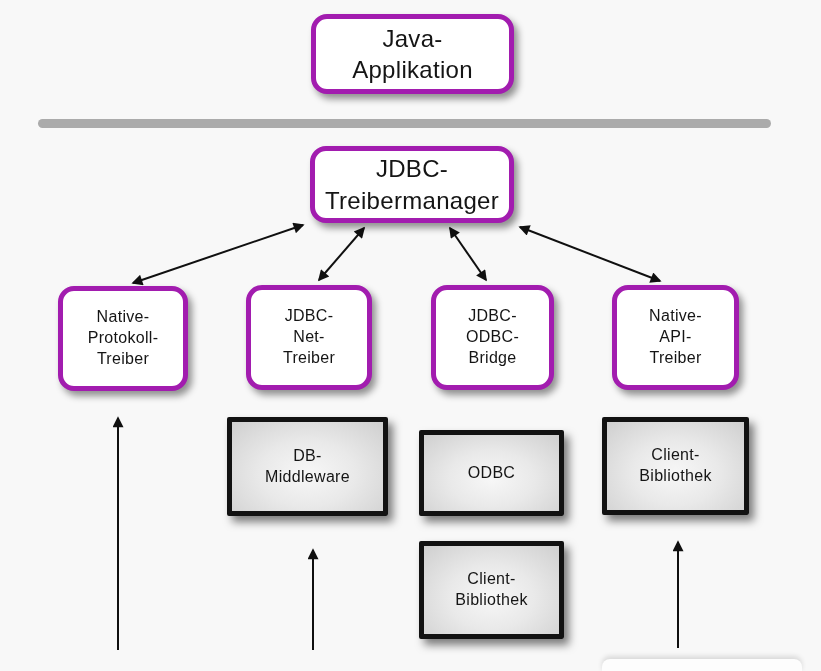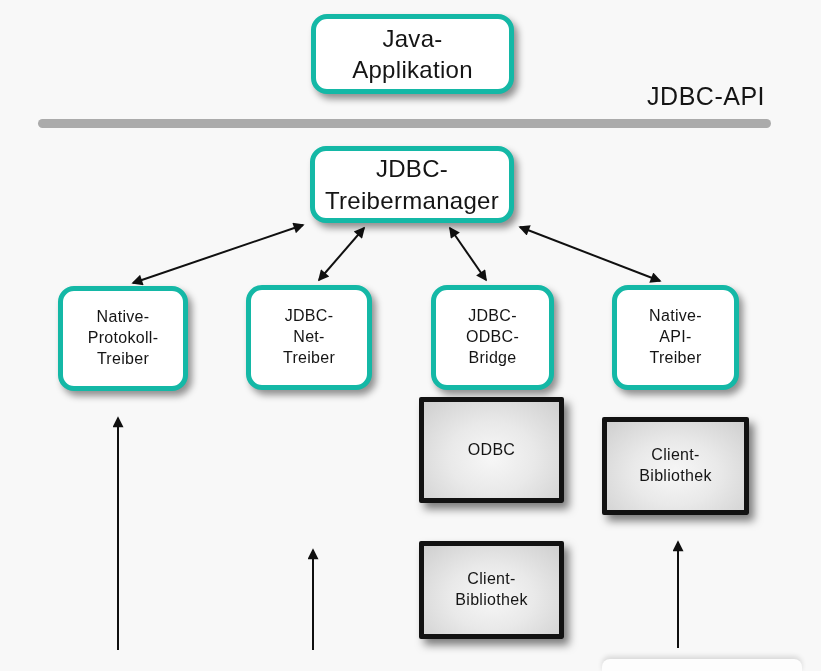--- a/index.html
+++ b/index.html
@@ -29,21 +29,21 @@
     text-align: center;
     font-size: 16px;
     line-height: 1.3;
     letter-spacing: 0.3px;
   }
   .box .lbl {
     white-space: pre-line;
   }
   .rounded {
     background: #ffffff;
-    border: 5px solid #14b8a6;
+    border: 5px solid #a21caf;
     border-radius: 16px;
     box-shadow: 4px 5px 7px rgba(0,0,0,0.42);
   }
   .grad {
     background: radial-gradient(ellipse at 50% 58%, #f7f7f7 0%, #e9e9e9 45%, #cfcfcf 100%);
     border: 5px solid #121212;
     border-radius: 2px;
     box-shadow: 5px 6px 8px rgba(0,0,0,0.5);
   }
   .api-label {
@@ -87,21 +87,21 @@
   }
 
   
   #java-app   { left: 311px; top: 14px;  width: 203px; height: 80px;  font-size: 24px; }
   #manager    { left: 310px; top: 146px; width: 204px; height: 77px;  font-size: 24px; }
   #driver1    { left: 58px;  top: 286px; width: 130px; height: 105px; }
   #driver2    { left: 246px; top: 285px; width: 126px; height: 105px; }
   #driver3    { left: 431px; top: 285px; width: 123px; height: 105px; }
   #driver4    { left: 612px; top: 285px; width: 127px; height: 105px; }
   #middleware { left: 227px; top: 417px; width: 161px; height: 99px; }
-  #odbc       { left: 419px; top: 397px; width: 145px; height: 106px; }
+  #odbc       { left: 419px; top: 430px; width: 145px; height: 86px; }
   #clientlib-r{ left: 602px; top: 417px; width: 147px; height: 98px; }
   #clientlib-b{ left: 419px; top: 541px; width: 145px; height: 98px; }
 </style>
 </head>
 <body>
 
 <div class="stage">
 
   <svg class="arrows" viewBox="0 0 821 671">
     <defs>
@@ -125,21 +125,20 @@
       <line x1="118" y1="650" x2="118" y2="418" marker-end="url(#ah)"></line>
     </g>
     <g>
       <line x1="313" y1="650" x2="313" y2="550" marker-end="url(#ah)"></line>
     </g>
     <g>
       <line x1="678" y1="648" x2="678" y2="542" marker-end="url(#ah)"></line>
     </g>
   </svg>
 
-  <div class="api-label">JDBC-API</div>
   <div class="divider"></div>
 
   <div id="java-app" class="box rounded">
     <span class="lbl">Java-
 Applikation</span>
   </div>
 
   <div id="manager" class="box rounded">
     <span class="lbl">JDBC-
 Treibermanager</span>
@@ -162,20 +161,24 @@
 ODBC-
 Bridge</span>
   </div>
 
   <div id="driver4" class="box rounded">
     <span class="lbl">Native-
 API-
 Treiber</span>
   </div>
 
+  <div id="middleware" class="box grad">
+    <span class="lbl">DB-
+Middleware</span>
+  </div>
 
   <div id="odbc" class="box grad">
     <span class="lbl">ODBC</span>
   </div>
 
   <div id="clientlib-r" class="box grad">
     <span class="lbl">Client-
 Bibliothek</span>
   </div>
 

